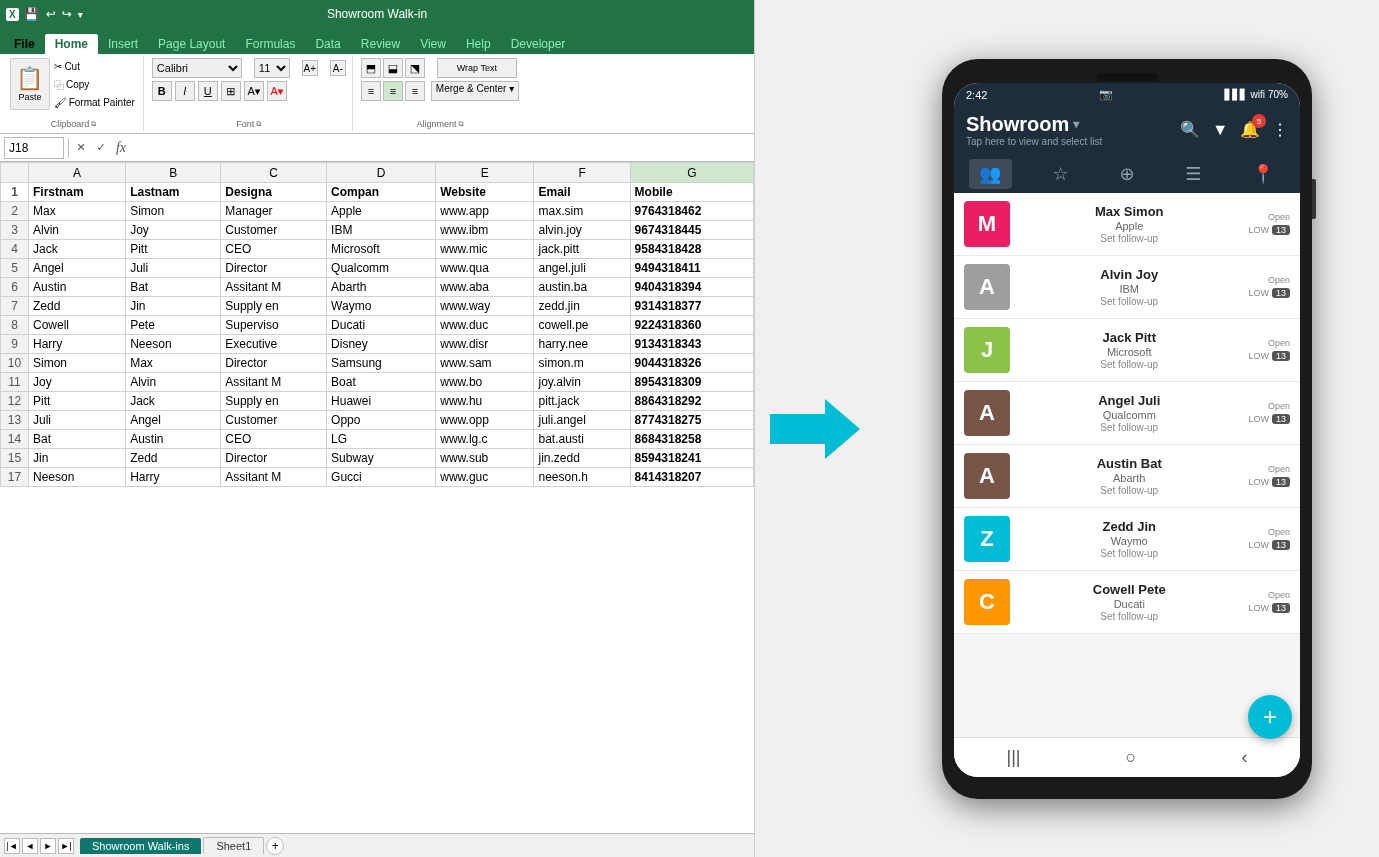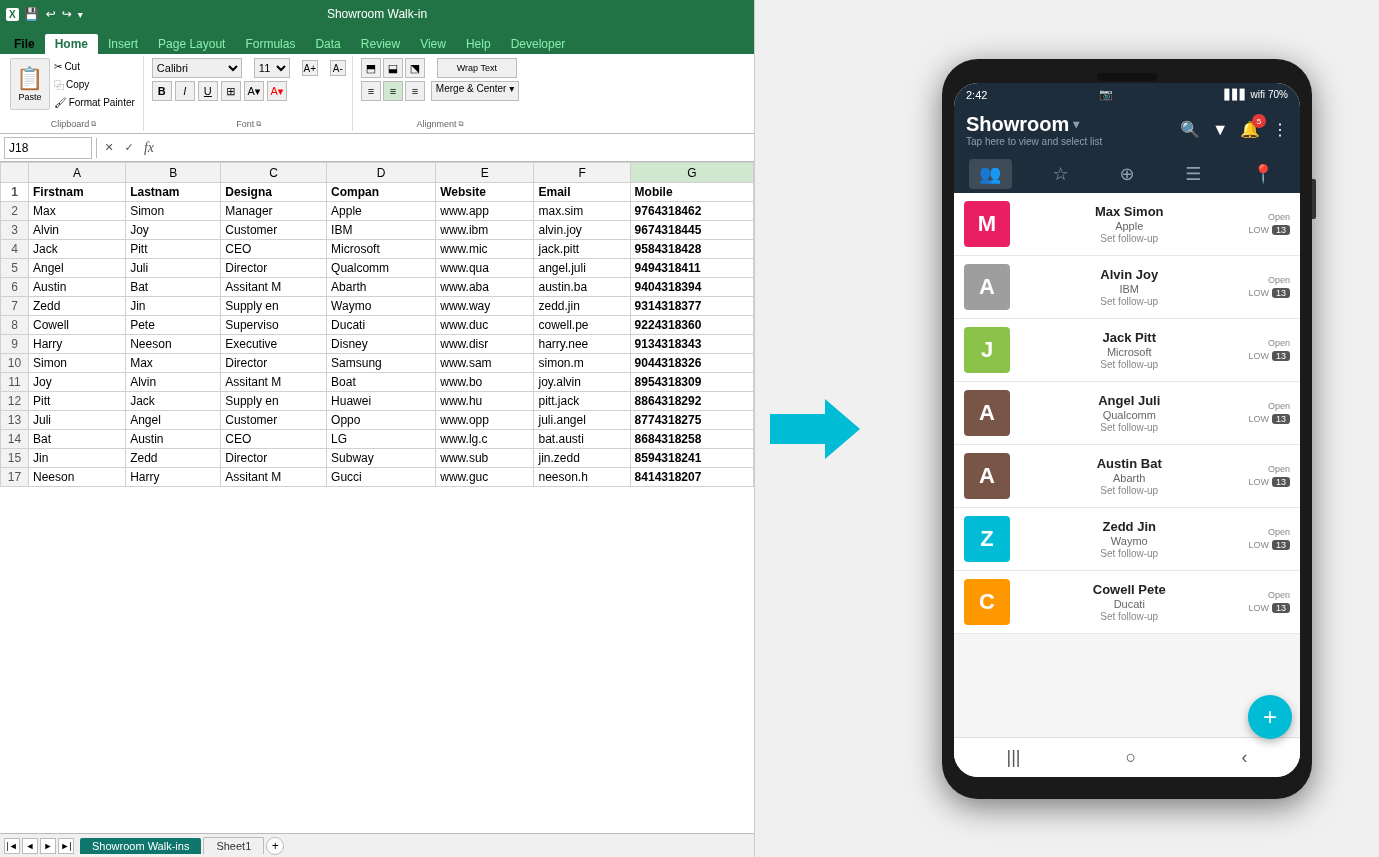--- a/index.html
+++ b/index.html
@@ -128,21 +128,21 @@
     .formula-bar {
       height: 28px;
       background: #fff;
       border-bottom: 1px solid #bbb;
       display: flex;
       align-items: center;
       padding: 0 4px;
       gap: 4px;
     }
     .cell-ref {
-      width: 88px;
+      width: 60px;
       height: 22px;
       border: 1px solid #bbb;
       padding: 0 4px;
       font-size: 12px;
     }
     .formula-sep {
       width: 1px;
       height: 20px;
       background: #bbb;
     }

